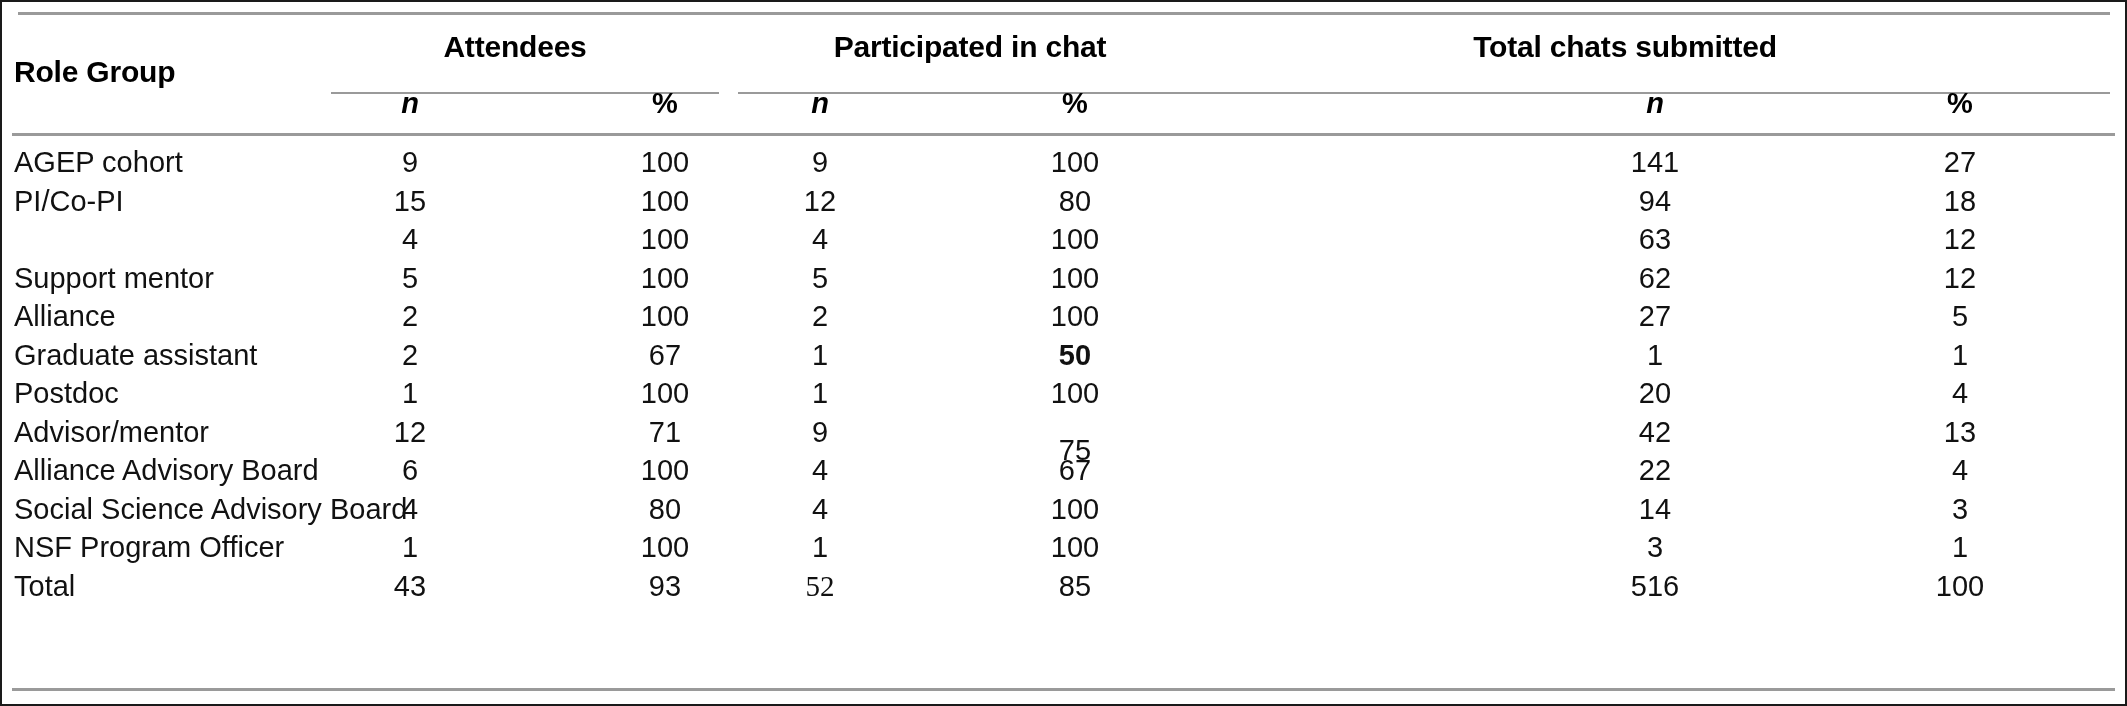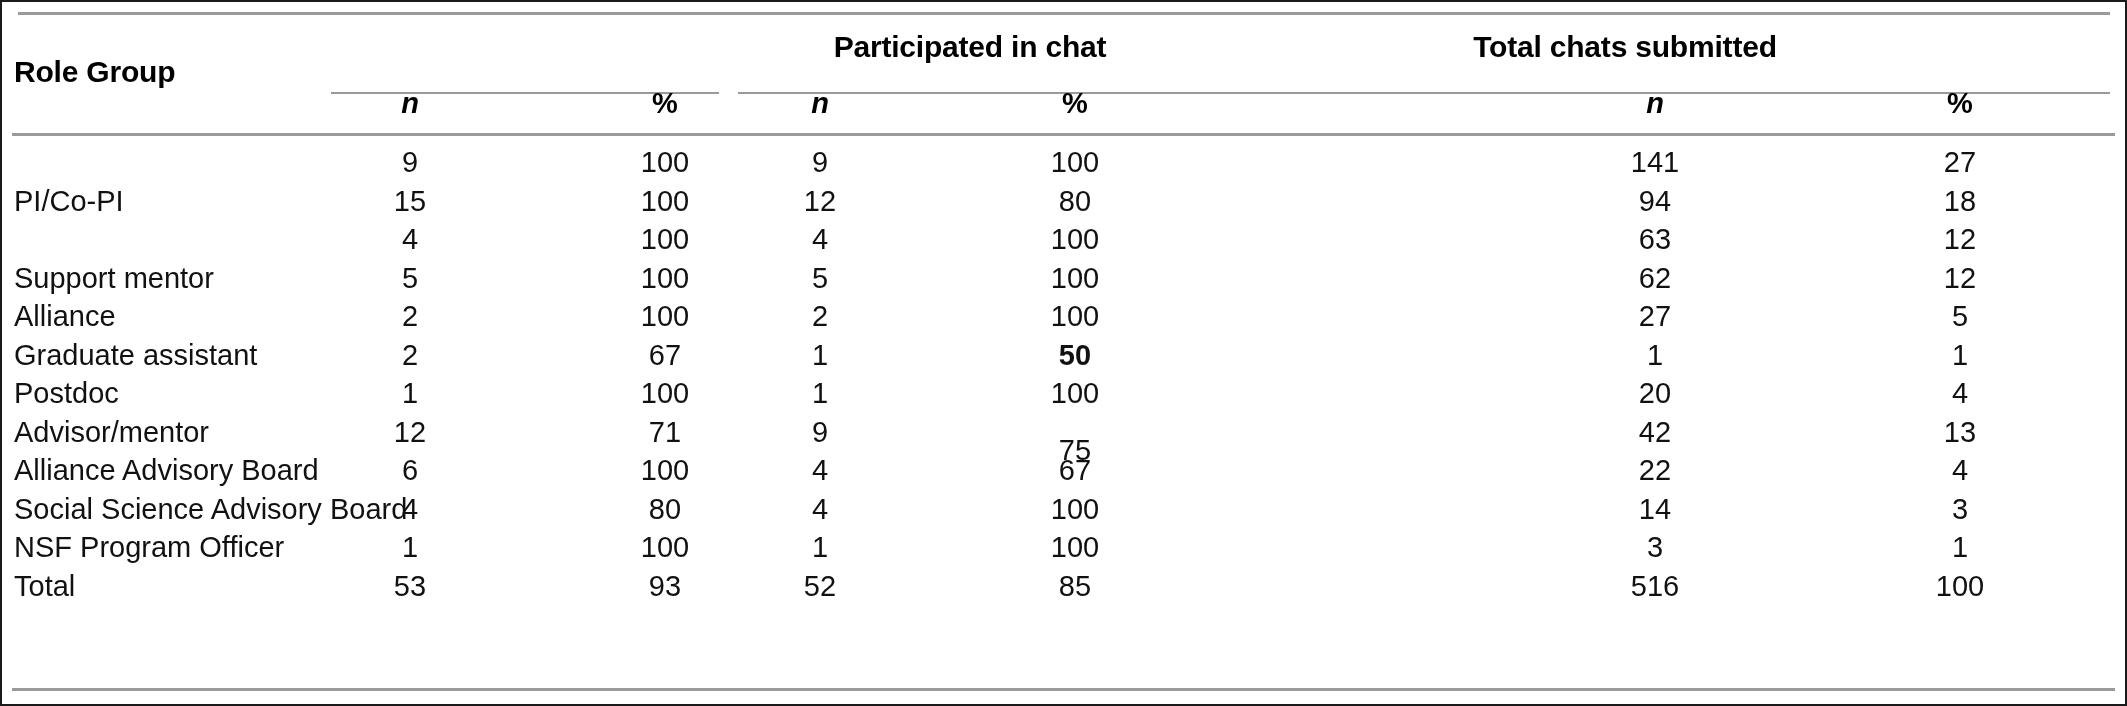--- a/index.html
+++ b/index.html
@@ -132,38 +132,40 @@
   <div class="outer-edge-bottom"></div>
   <div class="outer-edge-left"></div>
   <div class="outer-edge-right"></div>
 
   <div class="rule rule-top"></div>
   <div class="rule rule-head"></div>
   <div class="rule rule-bottom"></div>
 
   <div class="role-group-title">Role Group</div>
 
+  <div class="group-title" style="left:300px; width:430px;">Attendees</div>
   <div class="group-title" style="left:720px; width:500px;">Participated in chat</div>
   <div class="group-title" style="left:1340px; width:570px;">Total chats submitted</div>
 
   <div class="spanner-rule" style="left:331px; width:388px;"></div>
   <div class="spanner-rule" style="left:738px; width:450px;"></div>
   <div class="spanner-rule" style="left:1155px; width:955px;"></div>
 
   <div class="sub-head" style="left:345px; width:130px;">n</div>
   <div class="sub-head pct" style="left:600px; width:130px;">%</div>
 
   <div class="sub-head" style="left:755px; width:130px;">n</div>
   <div class="sub-head pct" style="left:1010px; width:130px;">%</div>
 
   <div class="sub-head" style="left:1590px; width:130px;">n</div>
   <div class="sub-head pct" style="left:1895px; width:130px;">%</div>
 
   <div class="body-rows" id="body-rows">
       <div class="row">
+        <div class="cell cell-label">AGEP cohort</div>
         <div class="cell cell-num" style="left: 345px; width: 130px;">9</div>
         <div class="cell cell-num" style="left: 600px; width: 130px;">100</div>
         <div class="cell cell-num" style="left: 755px; width: 130px;">9</div>
         <div class="cell cell-num" style="left: 1010px; width: 130px;">100</div>
         <div class="cell cell-num" style="left: 1590px; width: 130px;">141</div>
         <div class="cell cell-num" style="left: 1895px; width: 130px;">27</div>
       </div>
       <div class="row">
         <div class="cell cell-label">PI/Co-PI</div>
         <div class="cell cell-num" style="left: 345px; width: 130px;">15</div>
@@ -248,22 +250,22 @@
         <div class="cell cell-label">NSF Program Officer</div>
         <div class="cell cell-num" style="left: 345px; width: 130px;">1</div>
         <div class="cell cell-num" style="left: 600px; width: 130px;">100</div>
         <div class="cell cell-num" style="left: 755px; width: 130px;">1</div>
         <div class="cell cell-num" style="left: 1010px; width: 130px;">100</div>
         <div class="cell cell-num" style="left: 1590px; width: 130px;">3</div>
         <div class="cell cell-num" style="left: 1895px; width: 130px;">1</div>
       </div>
       <div class="row">
         <div class="cell cell-label">Total</div>
-        <div class="cell cell-num" style="left: 345px; width: 130px;">53</div>
+        <div class="cell cell-num" style="left: 345px; width: 130px;">43</div>
         <div class="cell cell-num" style="left: 600px; width: 130px;">93</div>
-        <div class="cell cell-num" style="left: 755px; width: 130px;">52</div>
+        <div class="cell cell-num" style="left: 755px; width: 130px; font-family: Liberation Serif, serif;">52</div>
         <div class="cell cell-num" style="left: 1010px; width: 130px;">85</div>
         <div class="cell cell-num" style="left: 1590px; width: 130px;">516</div>
         <div class="cell cell-num" style="left: 1895px; width: 130px;">100</div>
       </div>
     </div>
 
 </div>
 
 </body></html>

